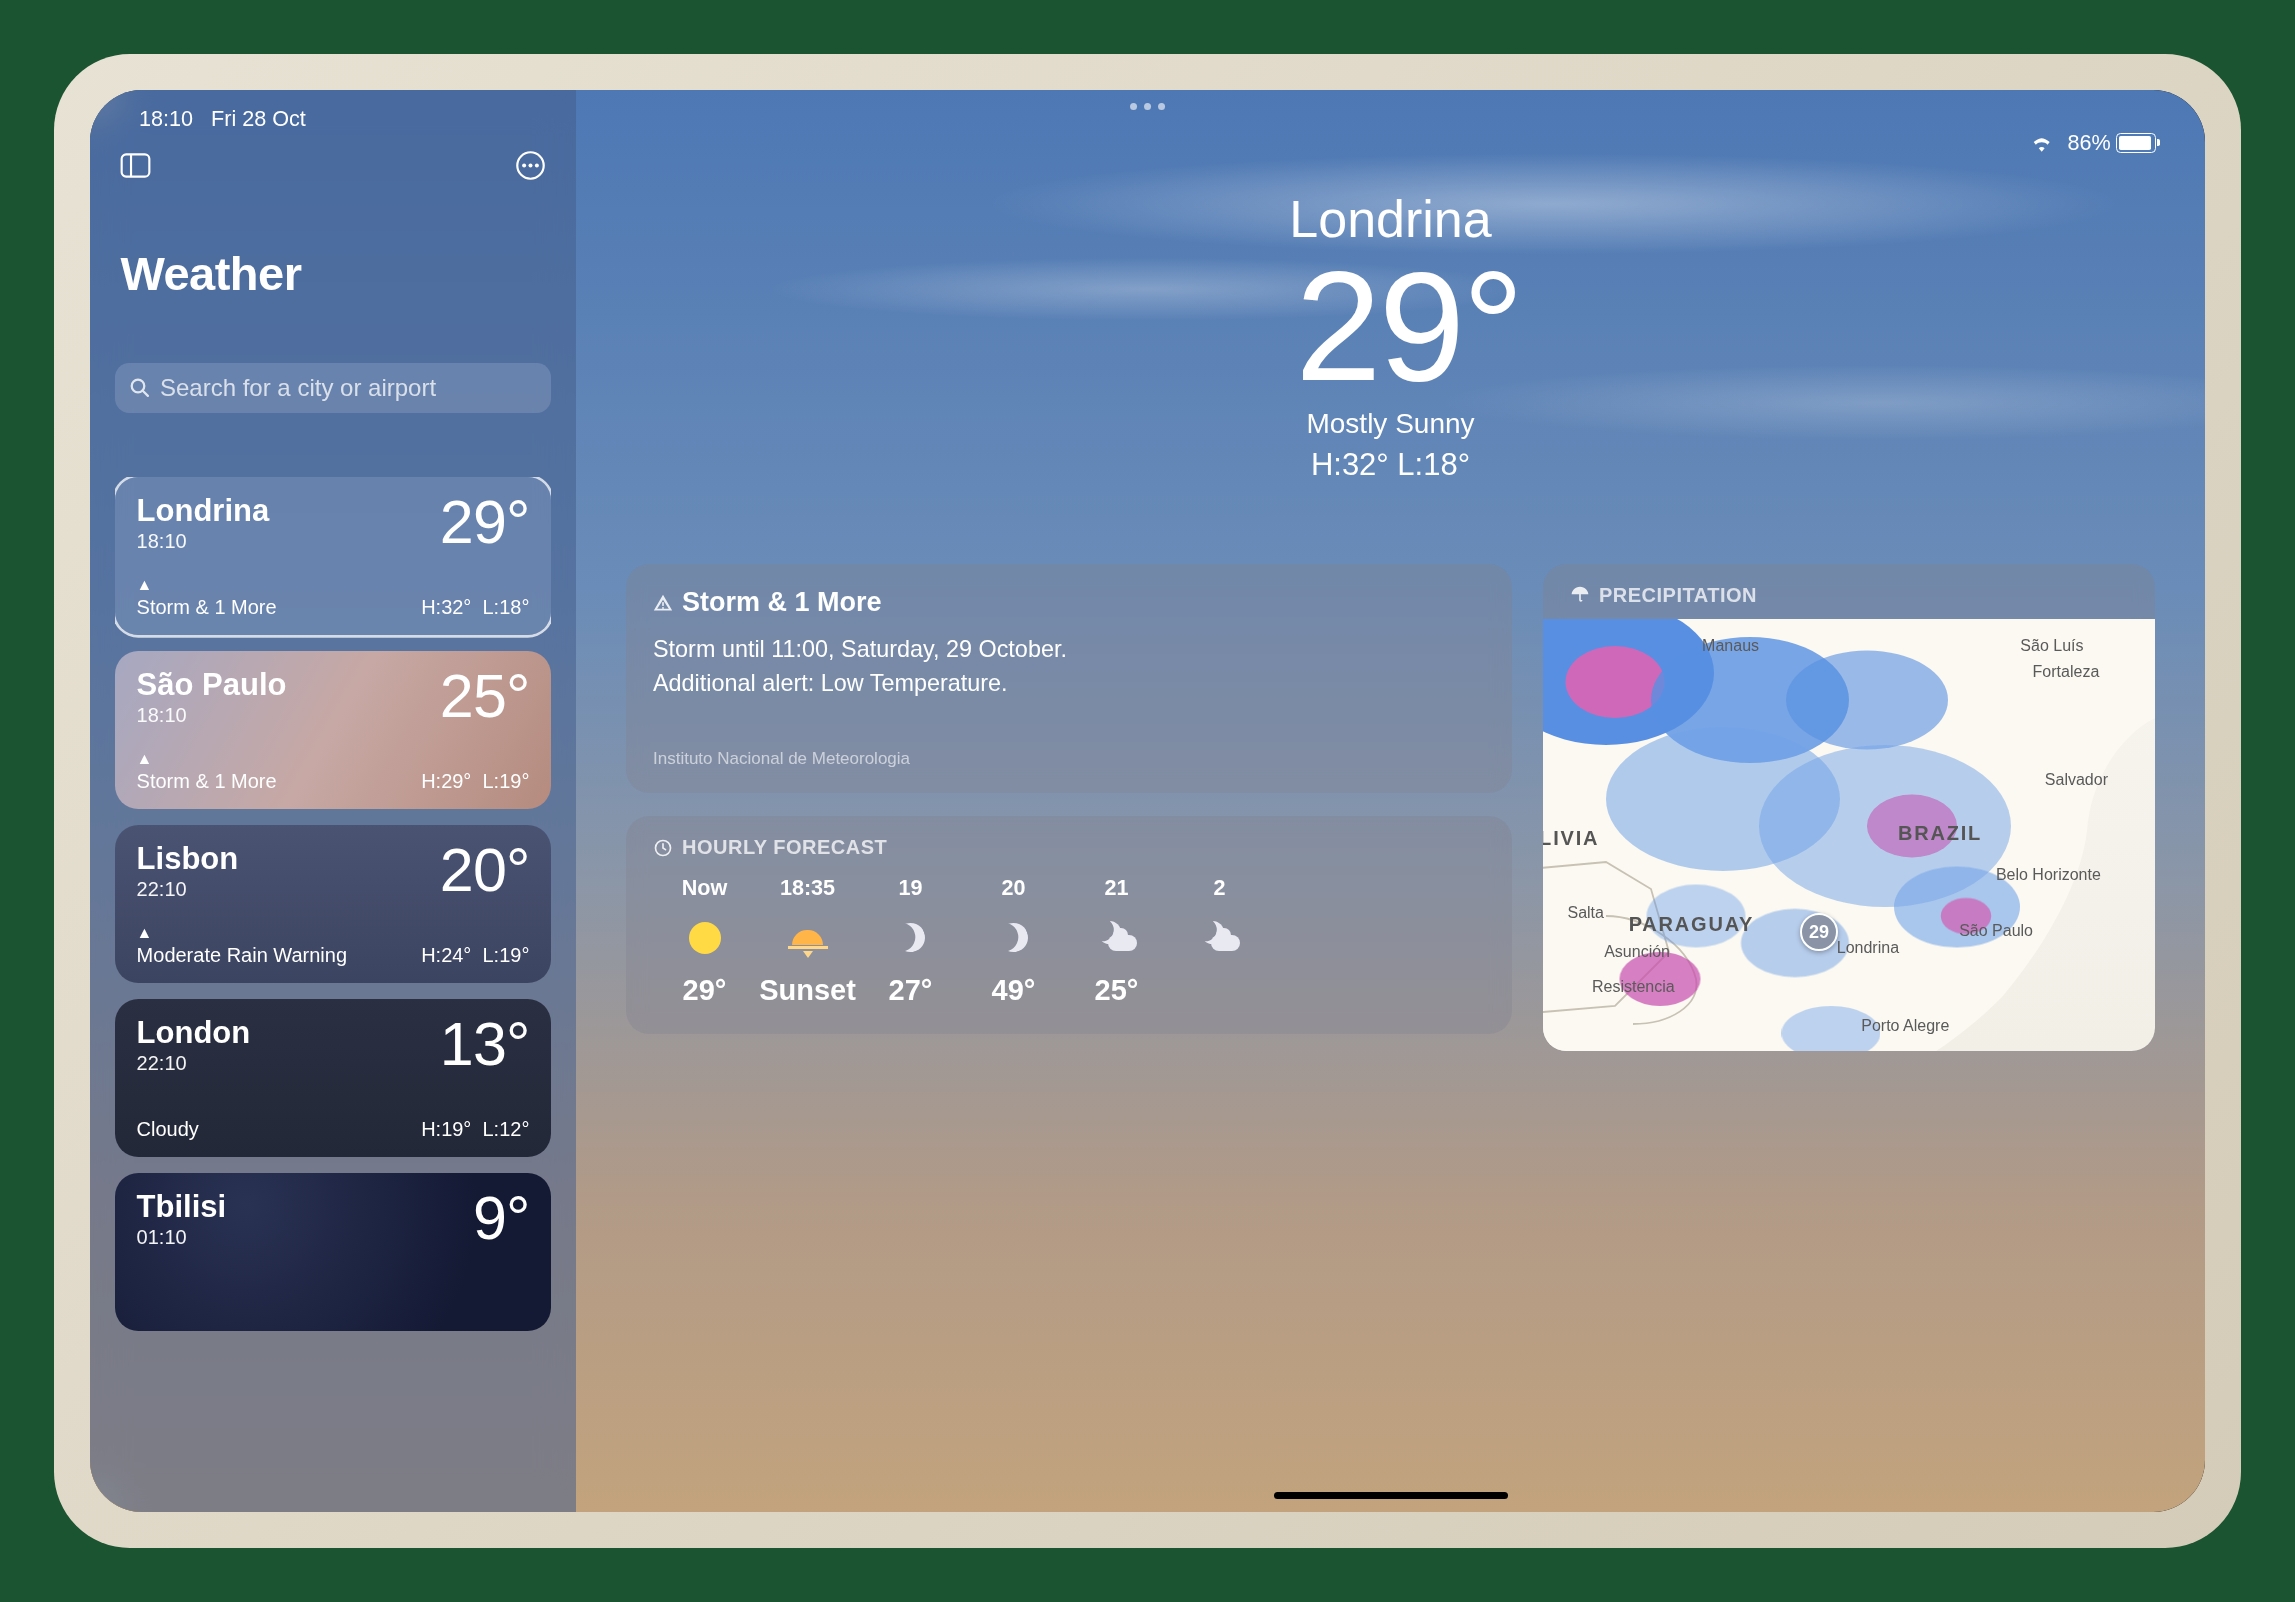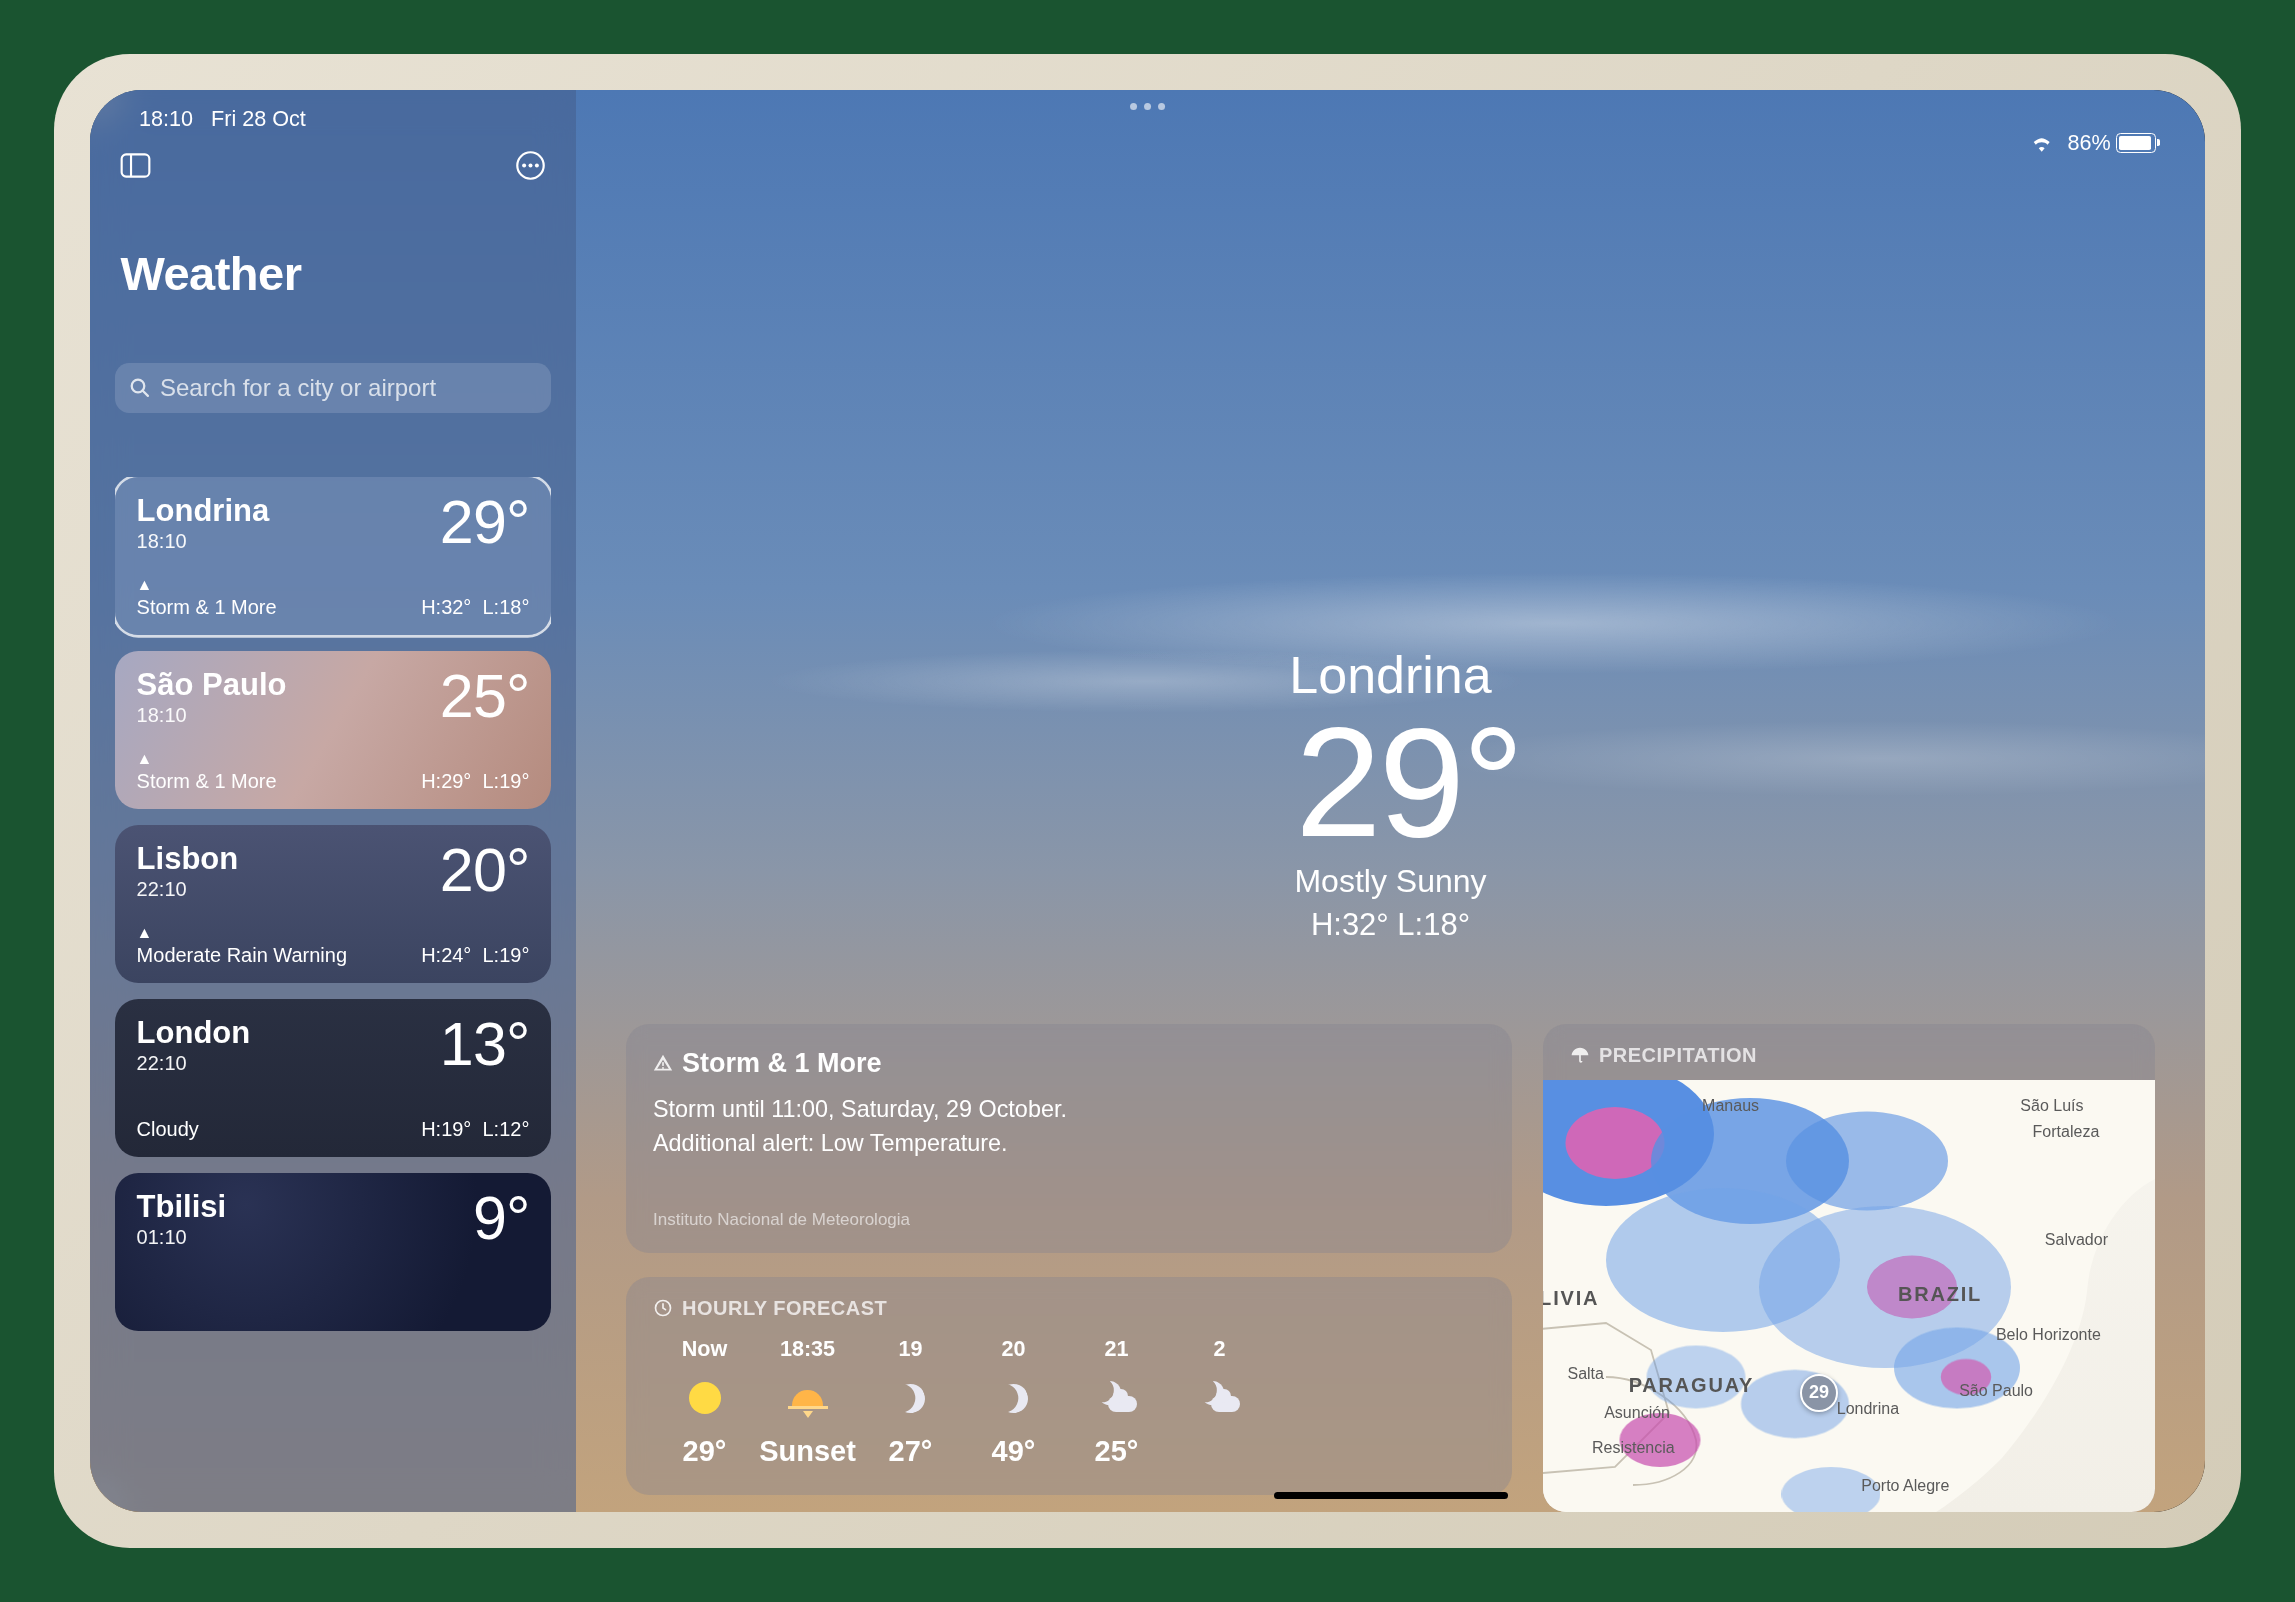--- a/index.html
+++ b/index.html
@@ -1,21 +1,21 @@
 <!DOCTYPE html>
 <html style="font-size:14.4px"><head>
 <meta charset="utf-8">
 <style>
   * { margin: 0; padding: 0; box-sizing: border-box; font-family: -apple-system, 'SF Pro Display', 'Helvetica Neue', sans-serif; -webkit-font-smoothing: antialiased; }
   body { background: #1a5430; display: flex; align-items: center; justify-content: center; width: 2295px; height: 1602px; }
   .ipad-frame { width: 2295px; height: 1602px; background: #1a5430; display: flex; align-items: center; justify-content: center; }
   .ipad-body { width: 2187px; height: 1494px; background: linear-gradient(135deg,#e8e2d4,#d4ccb8); border-radius: 76px; display:flex; align-items:center; justify-content:center; position:relative; }
   .ipad-bezel { width: 2115px; height: 1422px; background: #000; border-radius: 52px; position: relative; overflow: hidden; }
   .camera { position:absolute; left:38px; top:50%; transform:translateY(-50%); width:16px; height:16px; background:#1b1b1f; border-radius:50%; border:2.7px solid #2a2a2e; box-shadow: inset 0 0 3.6px #000; }
-  .screen { position:absolute; inset: 0; display:flex; background: linear-gradient(180deg,#4d78b4 0%,#6a8cb8 35%,#8a96a8 55%,#b19a87 78%,#c2a37d 100%); color:#fff;align-items:flex-end; }
+  .screen { position:absolute; inset: 0; display:flex; background: linear-gradient(180deg,#4d78b4 0%,#6a8cb8 35%,#8a96a8 55%,#b19a87 78%,#c2a37d 100%); color:#fff; }
 
   
   .status-bar { position:absolute; top:10.8px; left:0; right:0; height:36px; display:flex; justify-content:space-between; align-items:center; padding:0 49px; font-size:21.6px; font-weight:500; color:#fff; z-index:50; }
   .status-right { display:flex; align-items:center; gap:14px;margin-top:48px; }
   .wifi-icon { width:23.4px; height:18px; }
   .battery { display:flex; align-items:center; gap:5.4px; }
   .battery-body { width:40px; height:20px; border:1.8px solid #fff; border-radius:4.5px; position:relative; }
   .battery-body::after { content:''; position:absolute; right:-5.4px; top:5.4px; width:3.6px; height:7.2px; background:#fff; border-radius:0 1.8px 1.8px 0; }
   .battery-fill { position:absolute; left:1.8px; top:1.8px; bottom:1.8px; background:#fff; border-radius:1.8px; }
   .multitask-dots { position:absolute; top:12.6px; left:50%; transform:translateX(-50%); display:flex; gap:7.2px; z-index:50; }
@@ -49,21 +49,21 @@
   
   .main { flex:1; position:relative; padding-top:99px; }
   .sky-texture { position:absolute; inset:0; background:
      radial-gradient(ellipse 810px 72px at 60% 8%, rgba(255,255,255,0.35), transparent 70%),
      radial-gradient(ellipse 540px 45px at 35% 14%, rgba(255,255,255,0.25), transparent 70%),
      radial-gradient(ellipse 630px 54px at 80% 22%, rgba(255,255,255,0.2), transparent 70%);
      pointer-events:none; }
   .hero { text-align:center; margin-bottom:81px; position:relative; }
   .hero-city { font-size:52px; font-weight:400; }
   .hero-temp { font-size:155px; font-weight:200; line-height:1; letter-spacing:-2.7px; margin-left:36px; }
-  .hero-cond { font-size:32px; font-weight:500; margin-top:3.6px; }
+  .hero-cond { font-size:28px; font-weight:500; margin-top:3.6px; }
   .hero-hl { font-size:31px; font-weight:500; margin-top:7.2px; }
 
   .panels { display:flex; gap:31px; padding:0 50px; }
   .left-col { flex:1; display:flex; flex-direction:column; gap:23.4px; min-width:0; }
 
   .panel { background: rgba(130,130,145,0.36); border-radius:23.4px; padding:23.4px 27px; backdrop-filter: blur(9px); color:#fff; }
   .panel-header { display:flex; align-items:center; gap:9px; font-size:20px; font-weight:600; letter-spacing:0.5px; color:rgba(255,255,255,0.75); }
   .panel-header.strong { color:#fff; font-size:27px; font-weight:700; letter-spacing:0; }
   .panel-header svg { width:20px; height:20px; opacity:0.85; }
   .alert-body { font-size:23.4px; line-height:1.45; font-weight:500; margin-top:14.4px; }

